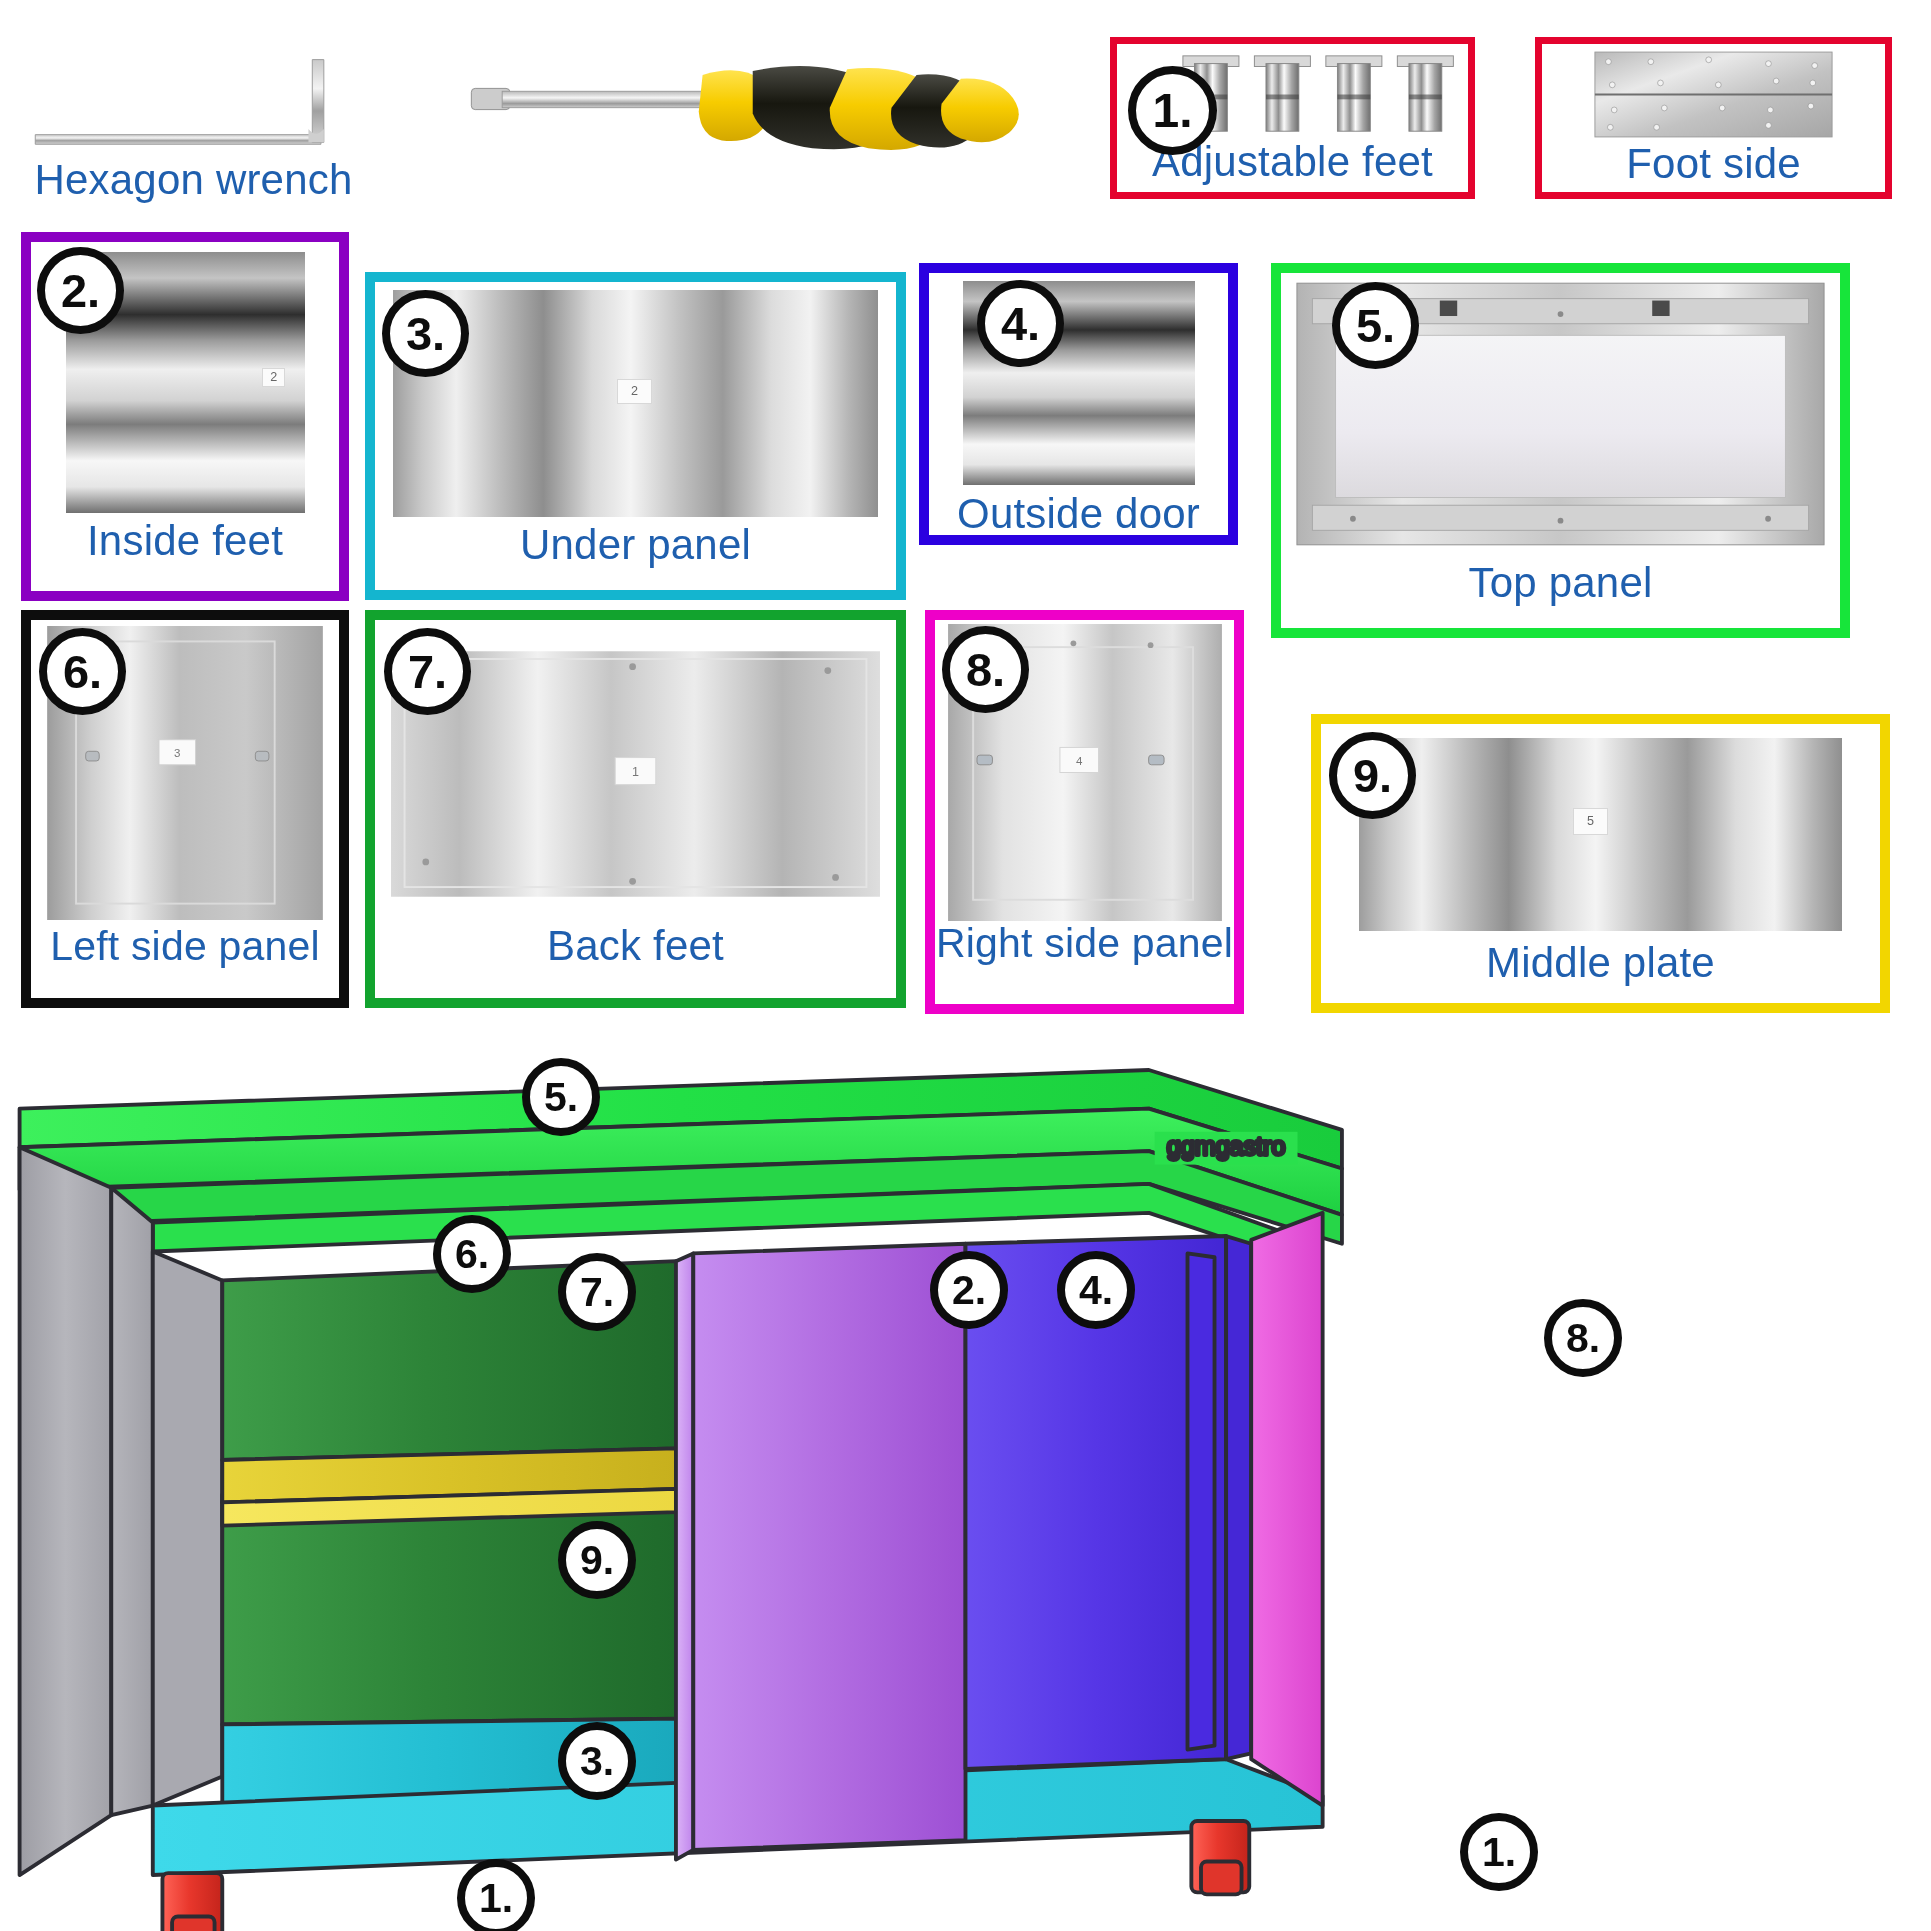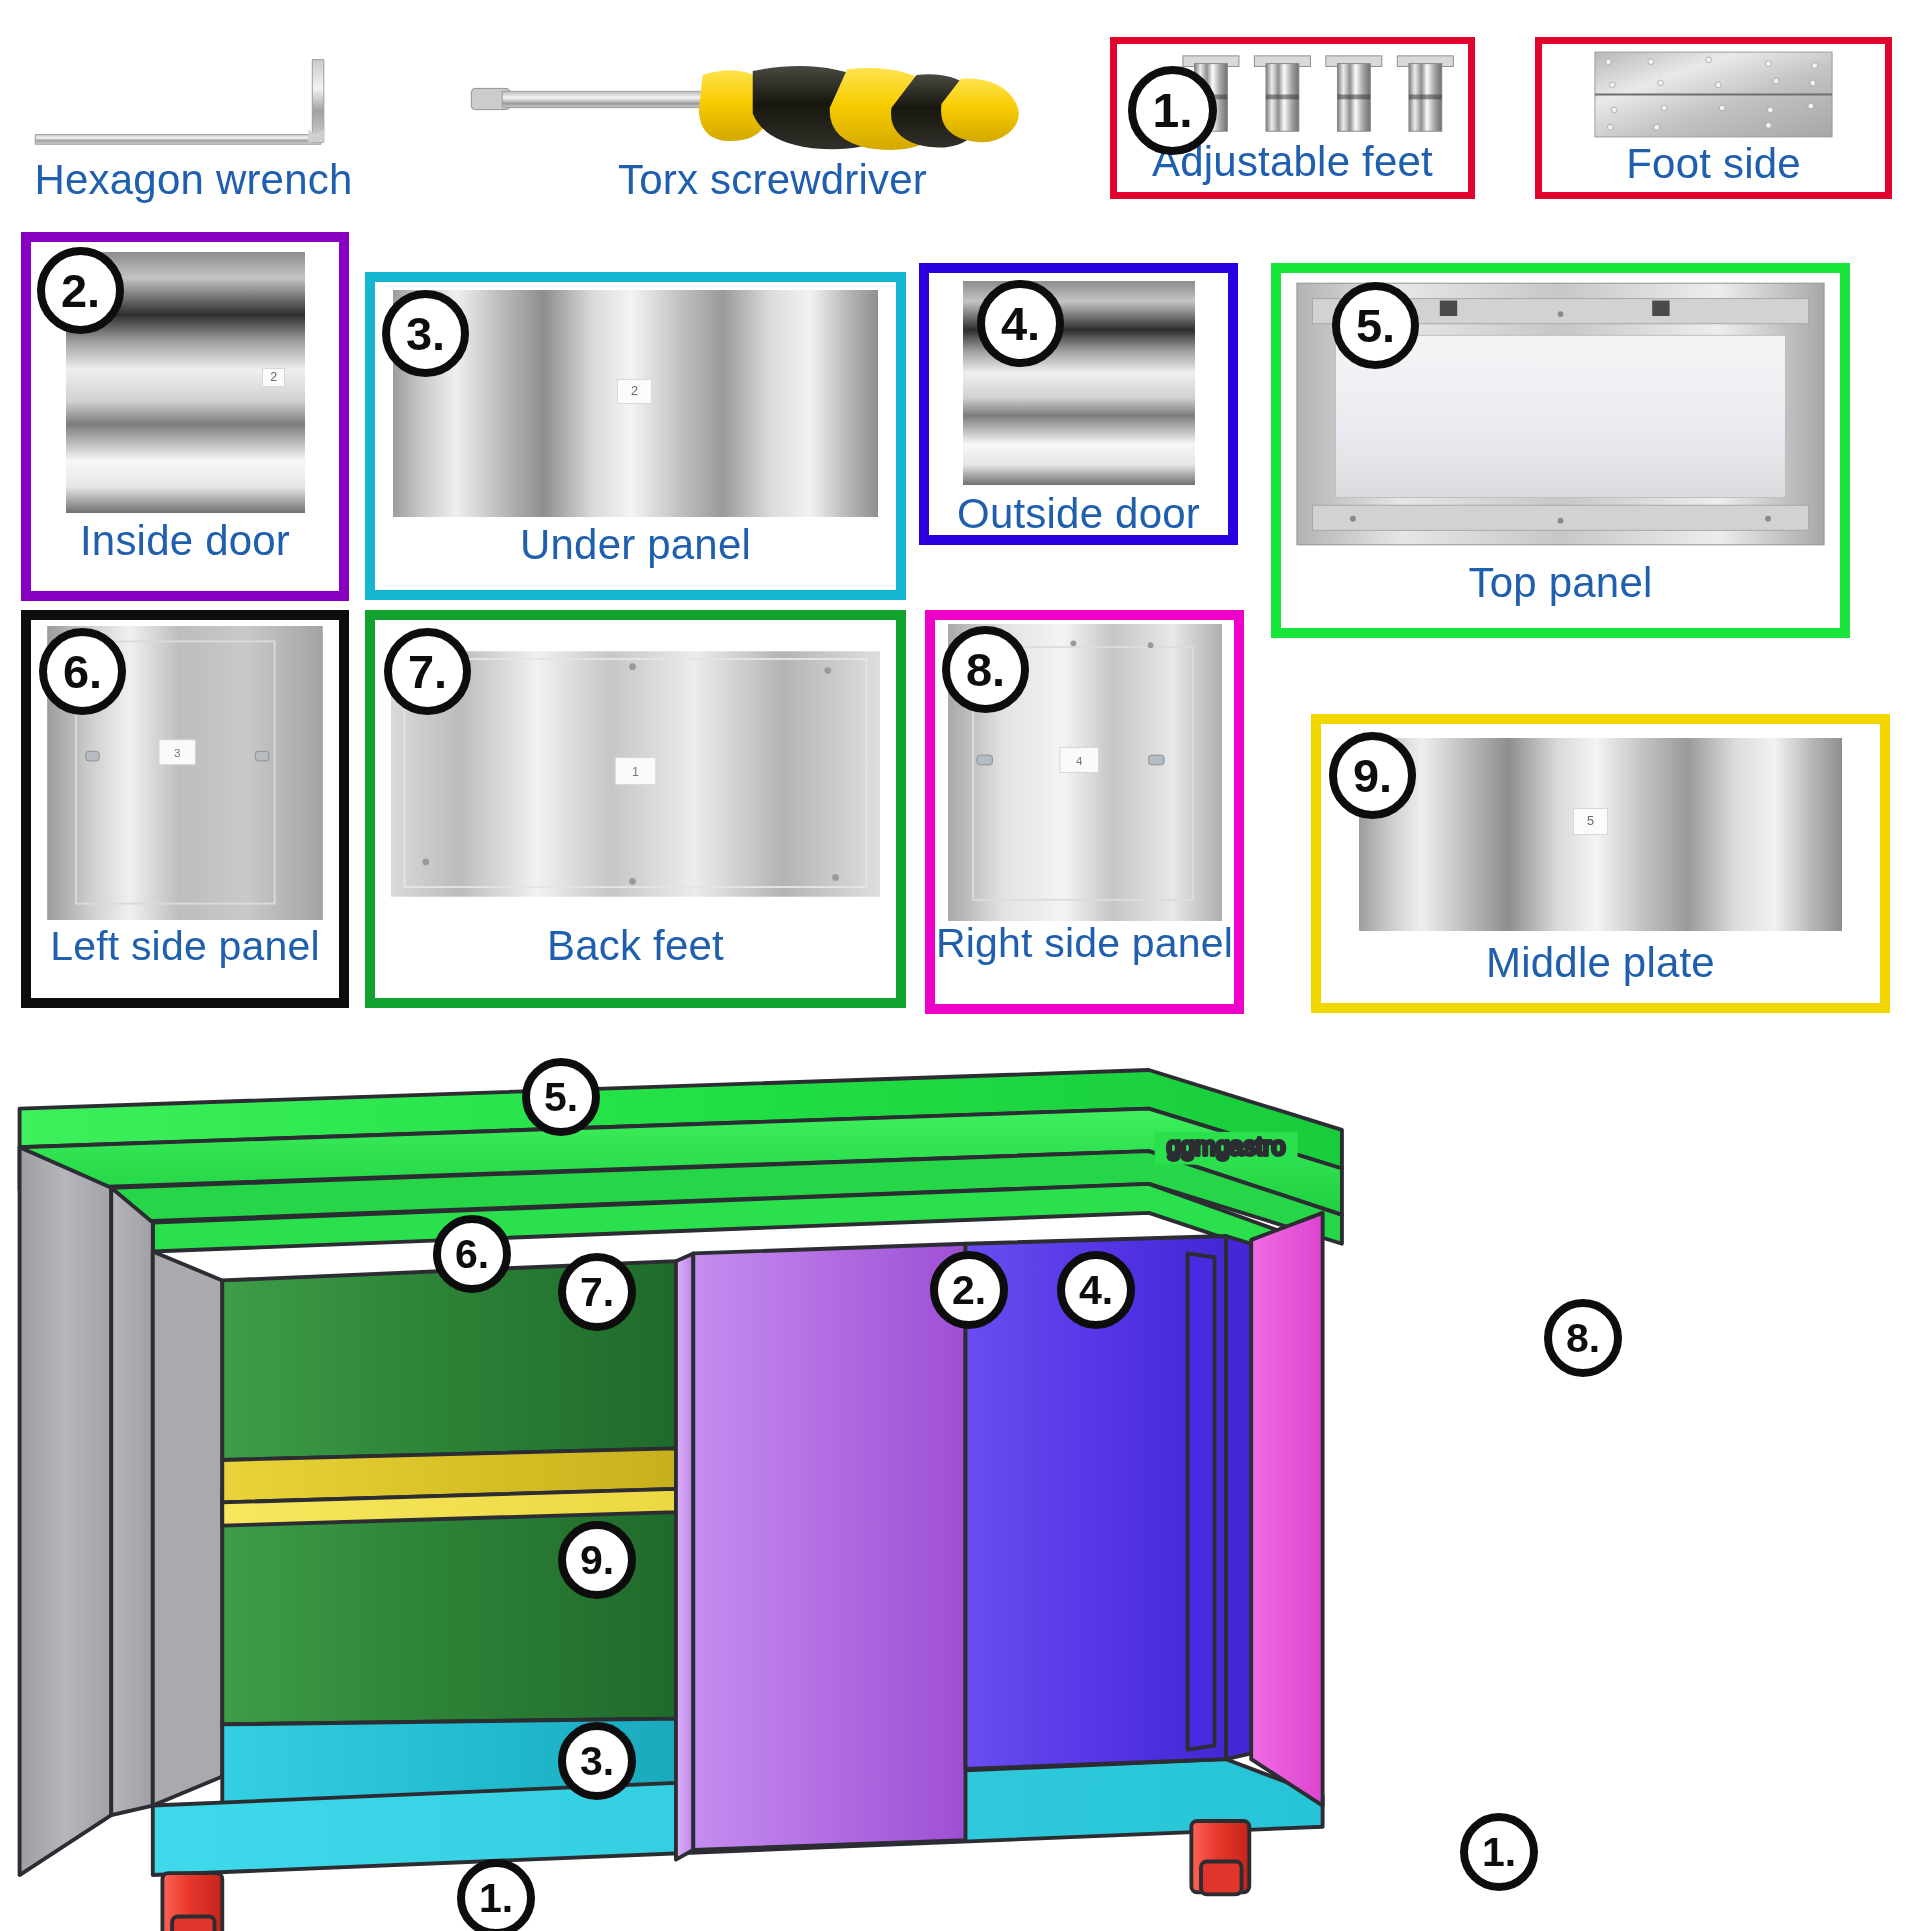--- a/index.html
+++ b/index.html
@@ -101,21 +101,20 @@
       </defs>
       <rect x="8" y="44" width="40" height="22" rx="4" fill="#cccccc" stroke="#8f8f8f"></rect>
       <rect x="40" y="47" width="210" height="17" fill="url(#shaft)" stroke="#9b9b9b" stroke-width="1"></rect>
       <path d="M248,30 q40,-12 62,6 q14,14 6,40 q-10,26 -48,22 q-22,-4 -24,-30 Z" fill="url(#ylw)"></path>
       <path d="M300,26 q70,-14 120,10 q34,18 22,48 q-12,28 -80,22 q-50,-6 -62,-36 Z" fill="url(#blk)"></path>
       <path d="M398,24 q58,-6 88,18 q26,22 8,46 q-20,26 -74,18 q-42,-8 -40,-42 Z" fill="url(#ylw)"></path>
       <path d="M470,30 q44,-4 62,20 q18,22 -2,42 q-22,20 -60,10 q-30,-10 -26,-38 Z" fill="url(#blk)"></path>
       <path d="M516,34 q38,-2 54,20 q14,20 -4,36 q-20,16 -50,6 q-24,-10 -20,-36 Z" fill="url(#ylw)"></path>
     </svg>
   </div>
-  <div class="abs cap" style="left:444px;top:159px;width:657px;">Torx screwdriver</div>
 
   <div class="box" style="left:1110px;top:37px;width:365px;height:162px;border:7.7px solid #e4032e;">
     <div class="photo" style="width:290px;height:85px;margin-top:7.7px;margin-left:58px;">
       <svg viewBox="0 0 300 88" width="290" height="85">
         <defs>
           <linearGradient id="foot" x1="0" y1="0" x2="1" y2="0">
             <stop offset="0" stop-color="#7d7d7d"></stop>
               <stop offset=".18" stop-color="#ececec"></stop>
             <stop offset=".38" stop-color="#8f8f8f"></stop>
               <stop offset=".55" stop-color="#fbfbfb"></stop>
@@ -185,21 +184,21 @@
       </svg>
     </div>
     <div class="cap" style="margin-top:3.9px;">Foot side</div>
   </div>
 </div>
 
 <div class="box abs" style="left:21px;top:232px;width:328px;height:369px;border:10.6px solid #8a00c2;">
   <div class="photo metal-v" style="width:239px;height:261px;margin-top:9.7px;">
     <div class="tag" style="right:19.3px;top:116px;width:21px;height:17.4px;">2</div>
   </div>
-  <div class="cap" style="margin-top:7.7px;">Inside door</div>
+  <div class="cap" style="margin-top:7.7px;">Inside feet</div>
 </div>
 <div class="num" style="left:37px;top:247px;width:71px;height:71px;font-size:47px;">2.</div>
 
 <div class="box abs" style="left:365px;top:272px;width:541px;height:328px;border:10.6px solid #14b5cf;">
   <div class="photo metal" style="width:485px;height:227px;margin-top:7.7px;">
     <div class="tag" style="left:224px;top:89px;width:33px;height:23px;">2</div>
   </div>
   <div class="cap" style="margin-top:7.7px;">Under panel</div>
 </div>
 <div class="num" style="left:382px;top:290px;width:71px;height:71px;font-size:47px;">3.</div>

